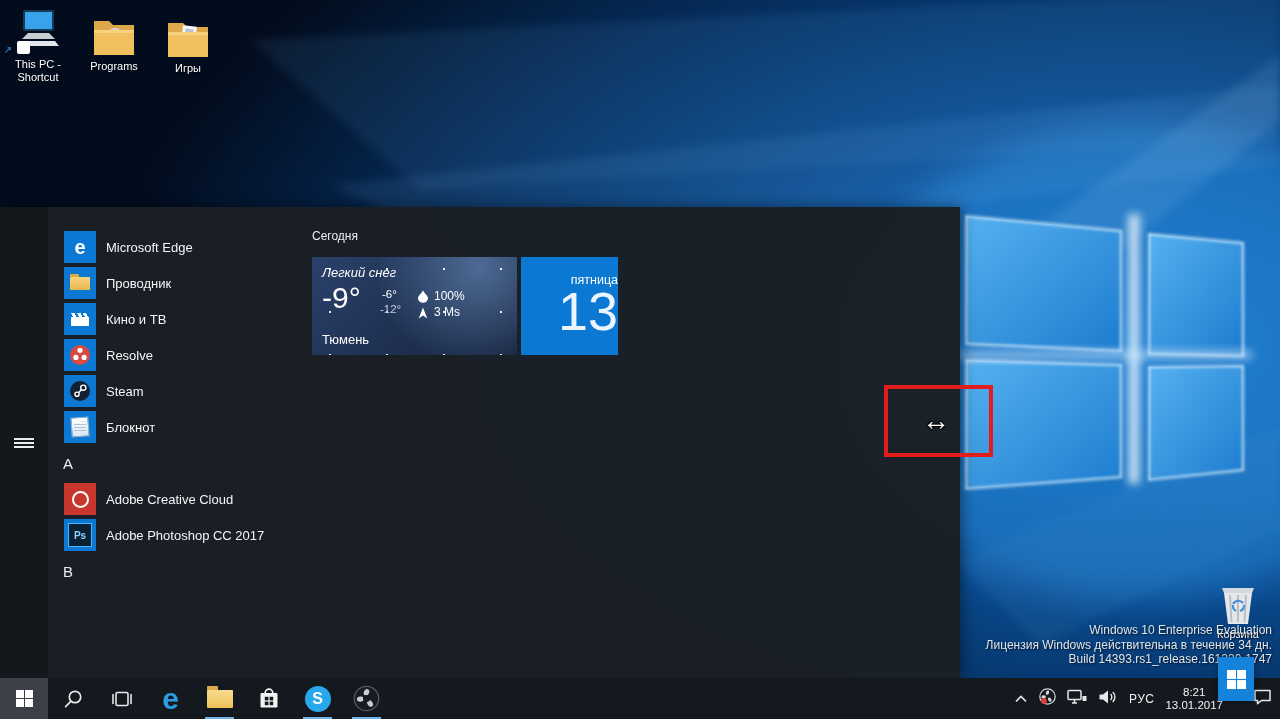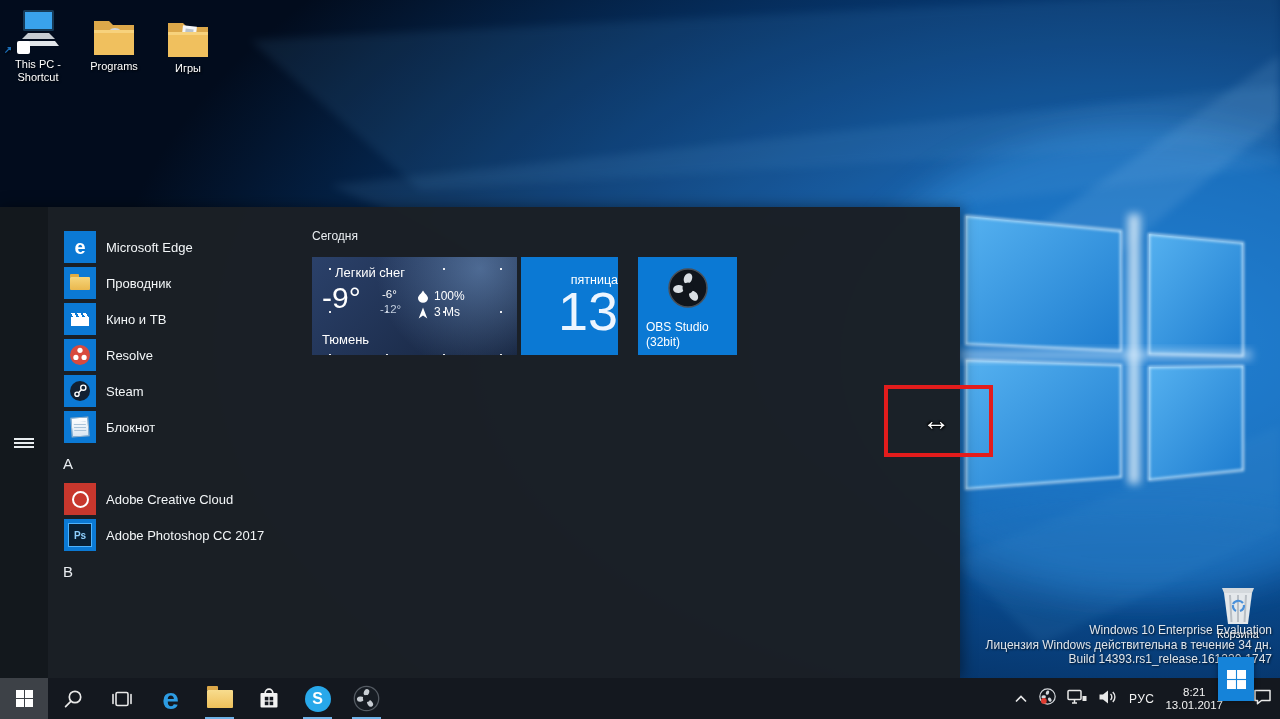--- a/index.html
+++ b/index.html
@@ -60,21 +60,21 @@
   #tile-weather{left:312px;top:50px;width:205px;height:98px;background-color:#1c2c4c;
     background-image:
       radial-gradient(1.5px 1.5px at 18px 12px, rgba(255,255,255,.9) 48%, transparent 55%),
       radial-gradient(1.2px 1.2px at 44px 30px, rgba(255,255,255,.6) 48%, transparent 55%),
       radial-gradient(1px 1px at 9px 34px, rgba(255,255,255,.45) 48%, transparent 55%),
       radial-gradient(circle at 82% 12%, rgba(125,165,215,.5), rgba(125,165,215,0) 55%),
       linear-gradient(135deg,#2b416a,#15233d);
     background-size:57px 43px,61px 47px,47px 39px,100% 100%,100% 100%;}
   #tile-cal{left:521px;top:50px;width:97px;height:98px;background:#0b79d4;text-align:right;}
   #tile-obs{left:638px;top:50px;width:99px;height:98px;background:#0b79d4;}
-  .w-cond{position:absolute;left:23px;top:8px;font-size:13px;}
+  .w-cond{position:absolute;left:10px;top:8px;font-size:13px;font-style:italic;}
   .w-temp{position:absolute;left:10px;top:24px;font-size:30px;font-weight:300;}
   .w-hi{position:absolute;left:70px;top:31px;font-size:11.5px;}
   .w-lo{position:absolute;left:68px;top:46px;font-size:11.5px;color:#c3cfdf;}
   .w-drop{position:absolute;left:106px;top:32px;}
   .w-prec{position:absolute;left:122px;top:32px;font-size:12px;}
   .w-arrow{position:absolute;left:106px;top:48px;}
   .w-wind{position:absolute;left:122px;top:48px;font-size:12px;}
   .w-city{position:absolute;left:10px;bottom:8px;font-size:13px;}
   .cal-weekday{margin-top:16px;font-size:12.5px;}
   .cal-day{font-size:54px;font-weight:200;line-height:48px;color:#ecf5ff;padding-left:8px;}
@@ -326,37 +326,20 @@
       </div>
       <div class="w-wind">3 Ms</div>
       <div class="w-city">Тюмень</div>
     </div>
 
     <div class="tile" id="tile-cal">
       <div class="cal-weekday">пятница</div>
       <div class="cal-day">13</div>
     </div>
 
-    <div class="tile" id="tile-obs">
-      <div class="obs-logo">
-        <svg width="42" height="42" viewBox="0 0 42 42">
-          <circle cx="21" cy="21" r="19" fill="#10151c" stroke="#4a5058" stroke-width="1.5"></circle>
-          <g fill="#d9dee3">
-            <ellipse cx="21" cy="11.5" rx="4" ry="5.5" transform="rotate(24 21 11.5)"></ellipse>
-            <ellipse cx="21" cy="11.5" rx="4" ry="5.5" transform="rotate(144 21 21)"></ellipse>
-            <ellipse cx="21" cy="11.5" rx="4" ry="5.5" transform="rotate(264 21 21)"></ellipse>
-          </g>
-          <circle cx="21" cy="21" r="5.5" fill="#10151c"></circle>
-        </svg>
-      </div>
-      <div class="obs-lines">
-        <div>OBS Studio</div>
-        <div>(32bit)</div>
-      </div>
-    </div>
   </div>
 
   <div id="redrect"></div>
   <div id="cursor">↔</div>
 
   <div id="taskbar">
     <div class="tb-start">
       <svg width="17" height="17" viewBox="0 0 17 17">
         <g fill="#fff">
             <rect width="8" height="8"></rect>

